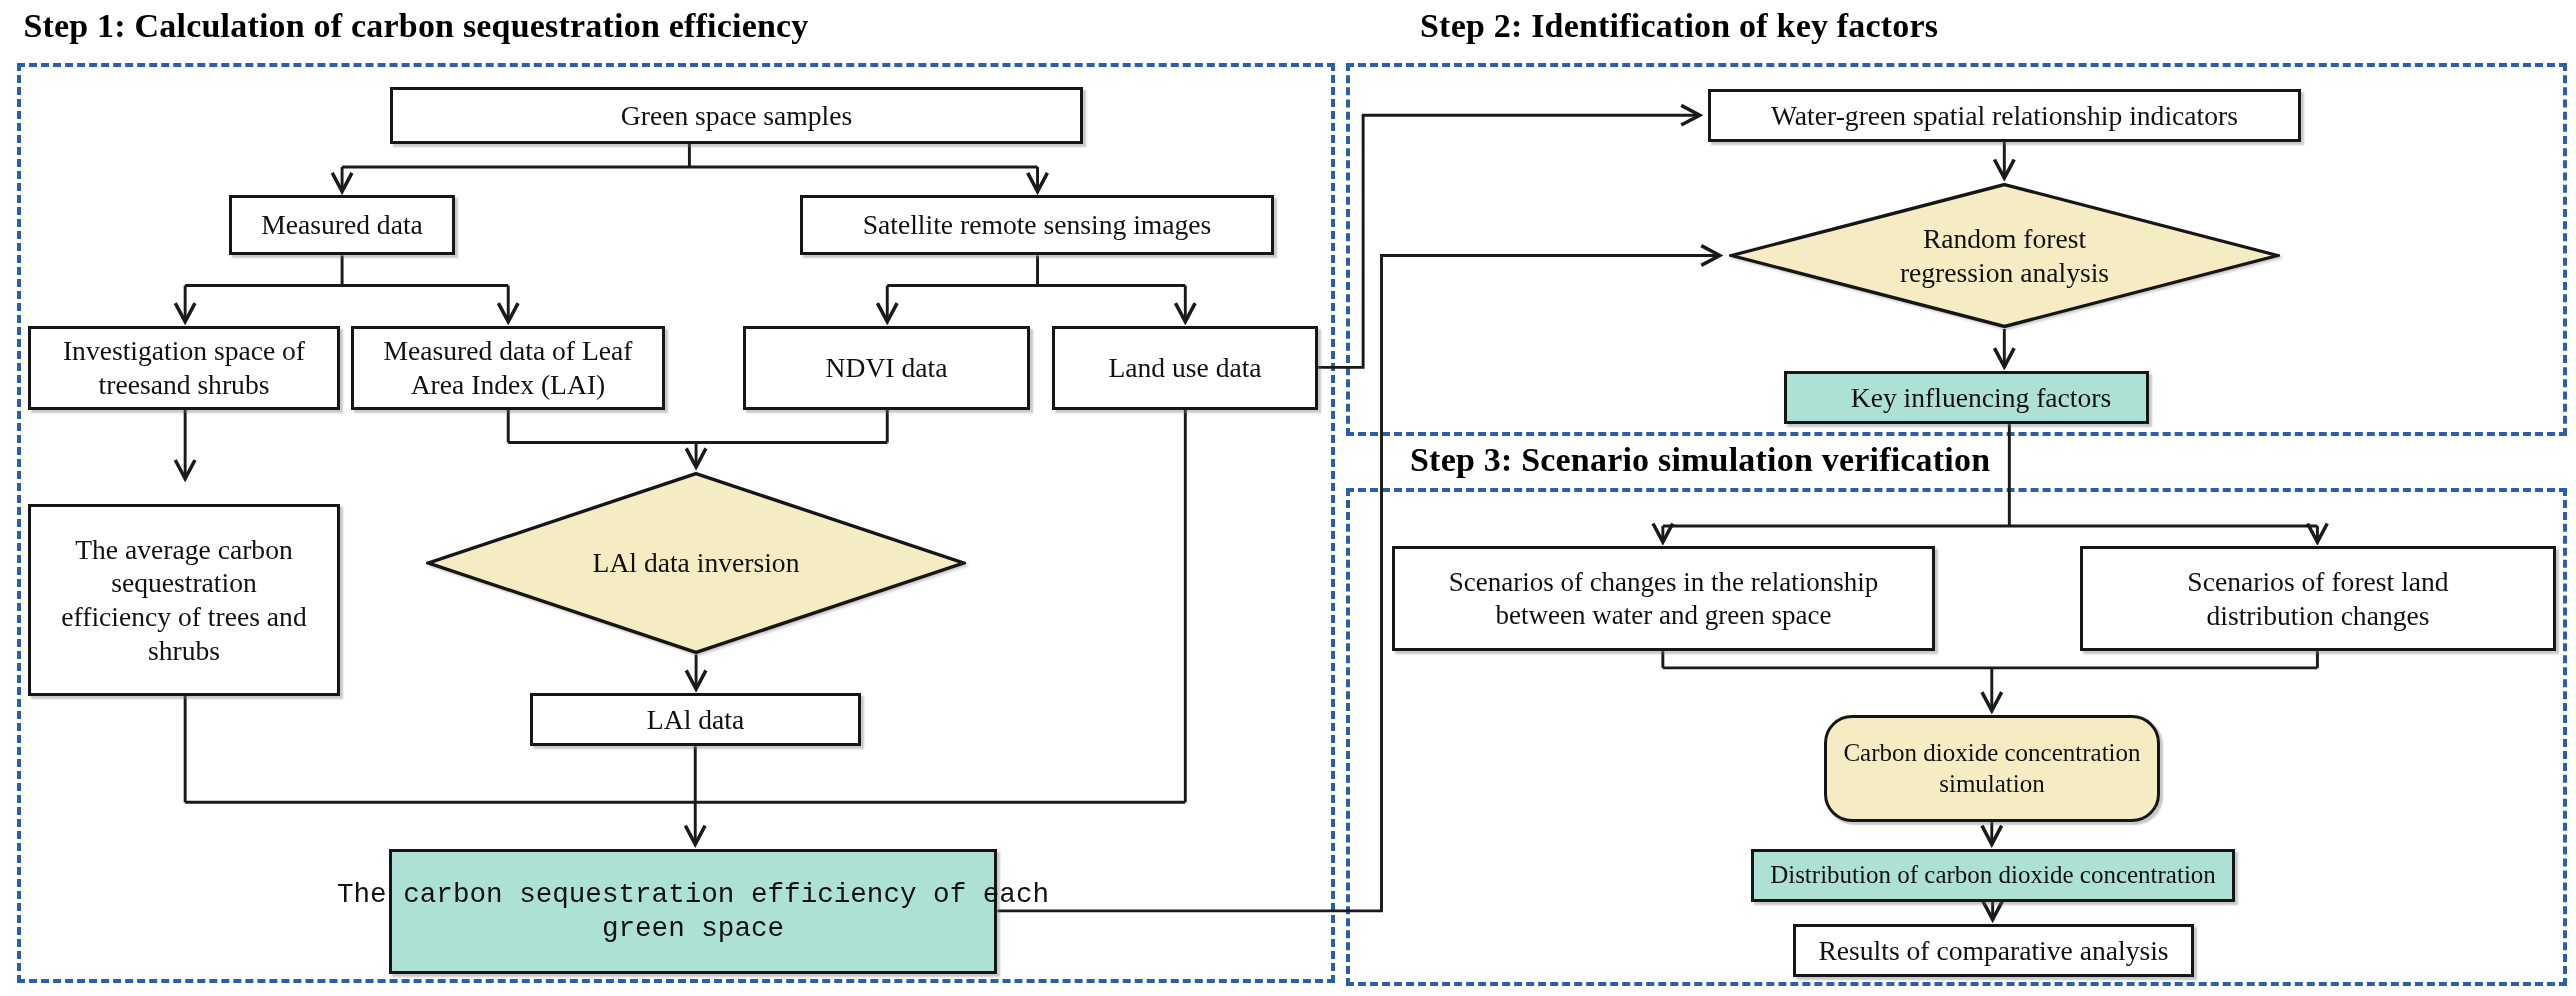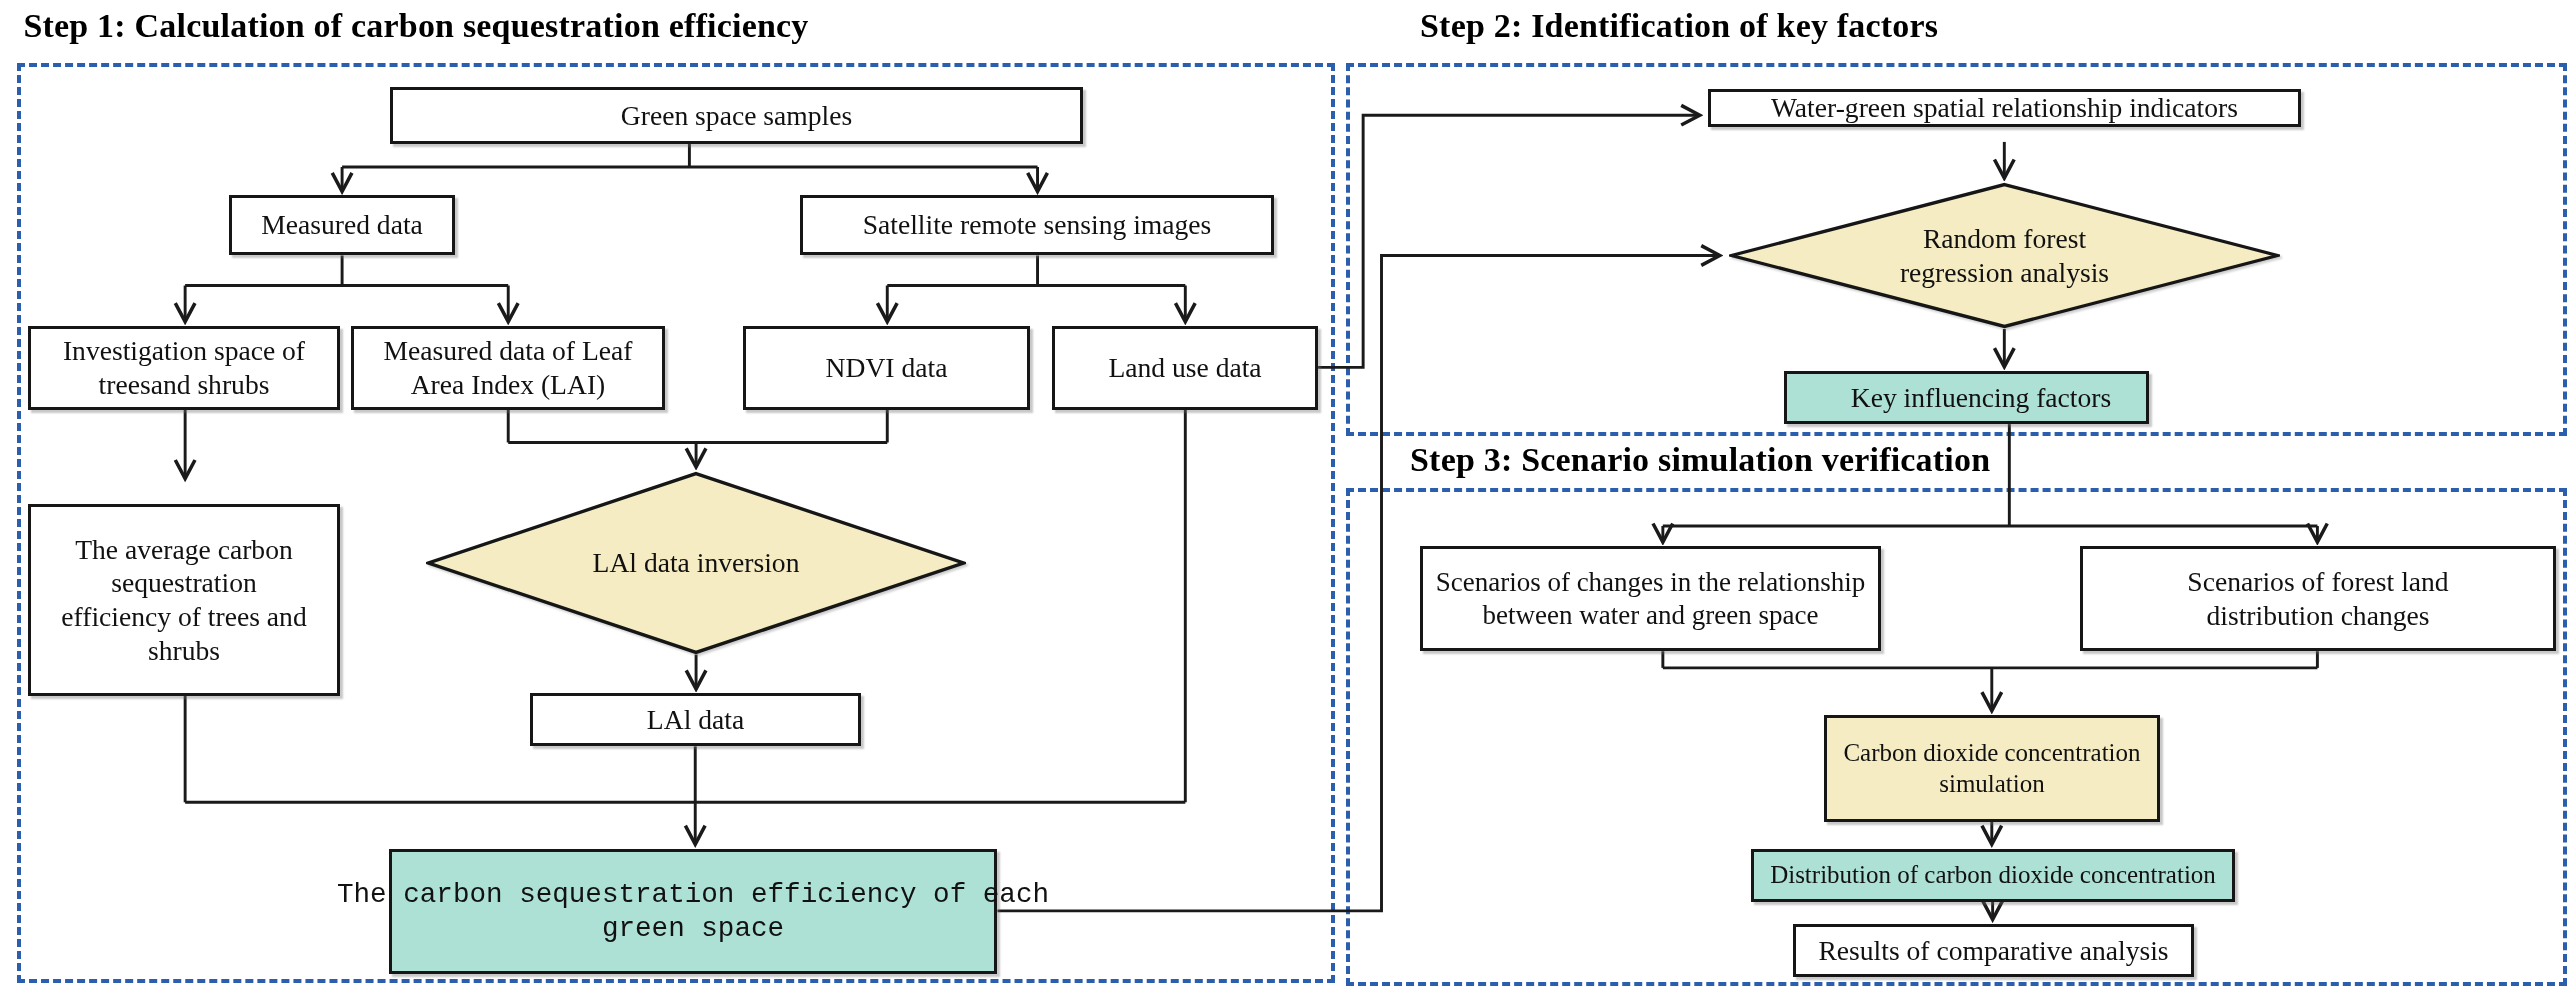--- a/index.html
+++ b/index.html
@@ -117,35 +117,35 @@
     <svg width="540" height="184" viewBox="0 0 646 220">
       <polygon class="dshape" points="323,3 643,110 323,217 3,110"></polygon>
     </svg>
     <div class="dlabel">LAl data inversion</div>
   </div>
 
   <div class="node" style="left:530px;top:693px;width:331px;height:53px;">LAl data</div>
   <div class="node teal" style="left:389px;top:849px;width:608px;height:125px;font-family:Liberation Mono, monospace;">The carbon sequestration efficiency of each
 green space</div>
 
-  <div class="node" style="left:1708px;top:89px;width:593px;height:38px;">Water-green spatial relationship indicators</div>
+  <div class="node" style="left:1708px;top:89px;width:593px;height:53px;">Water-green spatial relationship indicators</div>
 
   <div class="diamond" style="left:1729px;top:182px;width:551px;height:147px;">
     <svg width="551" height="147" viewBox="0 0 660 176">
       <polygon class="dshape" points="330,3 657,88 330,173 3,88"></polygon>
     </svg>
     <div class="dlabel">Random forest
 regression analysis</div>
   </div>
 
   <div class="node teal" style="left:1784px;top:371px;width:365px;height:53px;padding-left:29px;">Key influencing factors</div>
 
-  <div class="node fs32" style="left:1392px;top:546px;width:461px;height:105px;margin-left:28px;">Scenarios of changes in the relationship
+  <div class="node fs32" style="left:1392px;top:546px;width:543px;height:105px;">Scenarios of changes in the relationship
 between water and green space</div>
   <div class="node" style="left:2080px;top:546px;width:476px;height:105px;">Scenarios of forest land
 distribution changes</div>
-  <div class="node yellow fs30" style="left:1824px;top:715px;width:336px;height:107px;">Carbon dioxide concentration
+  <div class="node yellow fs30" style="left:1824px;top:715px;width:336px;height:107px;border-radius:28px;">Carbon dioxide concentration
 simulation</div>
   <div class="node teal fs30" style="left:1751px;top:849px;width:484px;height:53px;">Distribution of carbon dioxide concentration</div>
   <div class="node" style="left:1793px;top:924px;width:401px;height:53px;">Results of comparative analysis</div>
 
 </div>
 
 
 </body></html>

